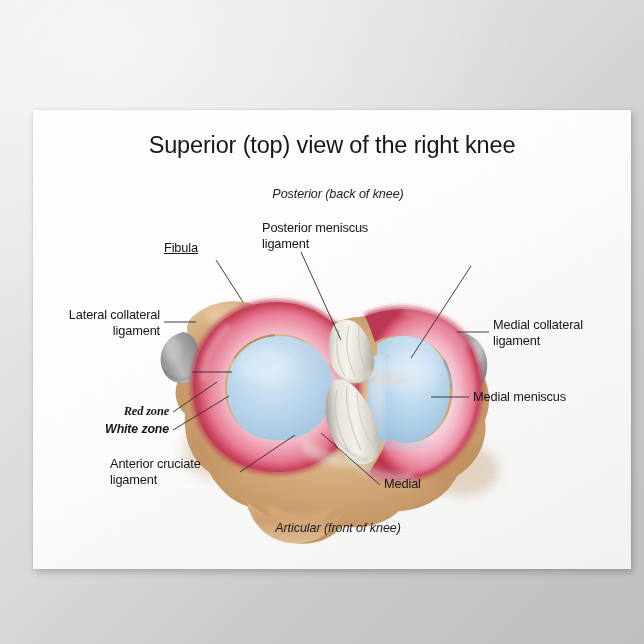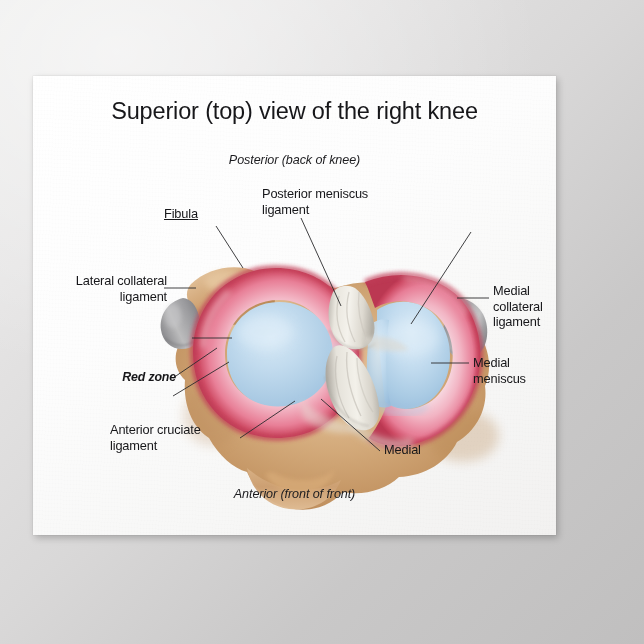--- a/index.html
+++ b/index.html
@@ -25,22 +25,22 @@
     position: absolute;
     inset: 0;
     background: radial-gradient(120% 90% at 18% 8%, rgba(255,255,255,0.55) 0%, rgba(255,255,255,0.0) 55%);
     pointer-events: none;
   }
 
   
   #poster {
     position: absolute;
     left: 33px;
-    top: 76px;
-    width: 523px;
+    top: 110px;
+    width: 598px;
     height: 459px;
     background:
       linear-gradient(150deg, #ffffff 0%, #fdfdfd 40%, #f7f7f6 72%, #f2f1f0 100%);
     box-shadow: 2px 3px 7px rgba(0,0,0,0.22), 0 0 0 0.5px rgba(0,0,0,0.06);
   }
   #poster-grain {
     position: absolute;
     inset: 0;
     opacity: 0.5;
     background-image:
@@ -62,38 +62,39 @@
     white-space: nowrap;
   }
   .orient-label {
     position: absolute;
     width: 100%;
     text-align: center;
     font-style: italic;
     font-size: 12.6px;
     color: #1d1d20;
     letter-spacing: -0.1px;
+    padding-left: 6px;
   }
   #posterior-label { top: 77px; }
   #anterior-label  { top: 411px; }
 
   .anno {
     position: absolute;
     font-size: 12.8px;
     line-height: 15.5px;
     color: #17171a;
     white-space: pre-line;
     letter-spacing: -0.15px;
   }
   .anno.bold-italic {
     font-weight: bold;
     font-style: italic;
     font-size: 12.4px;
   }
-  .anno.lefted { text-align: right; margin-left: 7px; }
+  .anno.lefted { text-align: right; }
 
   
   #leaders {
     position: absolute;
     left: 0; top: 0;
     width: 572px;
     height: 459px;
     pointer-events: none;
   }
 
@@ -375,38 +376,39 @@
         <line x1="140" y1="302" x2="184" y2="272"></line>
         <line x1="140" y1="320" x2="196" y2="286"></line>
         <line x1="207" y1="362" x2="262" y2="325"></line>
         <line x1="347" y1="375" x2="288" y2="323"></line>
       </g>
     </svg>
 
     <div class="poster-title">Superior (top) view of the right knee</div>
 
     <div id="posterior-label" class="orient-label">Posterior (back of knee)</div>
-    <div id="anterior-label" class="orient-label">Anterior (front of front)</div>
+    <div id="anterior-label" class="orient-label">Articular (front of knee)</div>
 
     <div class="anno" style="left:131px; top:130px;text-decoration:underline;">Fibula</div>
 
     <div class="anno" style="left:229px; top:110px;">Posterior meniscus
 ligament</div>
 
 
     <div class="anno lefted" style="left:0px; top:197px; width:127px;">Lateral collateral
 ligament</div>
 
     <div class="anno" style="left:460px; top:207px;">Medial collateral
 ligament</div>
 
 
     <div class="anno" style="left:440px; top:279px;">Medial meniscus</div>
 
-    <div class="anno bold-italic lefted" style="left:0px; top:294px; width:136px;">Red zone</div>
-
+    <div class="anno bold-italic lefted" style="left:0px; top:294px; width:136px;font-family:Liberation Serif, serif;">Red zone</div>
+
+    <div class="anno bold-italic lefted" style="left:0px; top:312px; width:136px;">White zone</div>
 
     <div class="anno" style="left:77px; top:346px;">Anterior cruciate
 ligament</div>
 
     <div class="anno" style="left:351px; top:366px;">Medial</div>
   </div>
 </div>
 
 </body></html>

